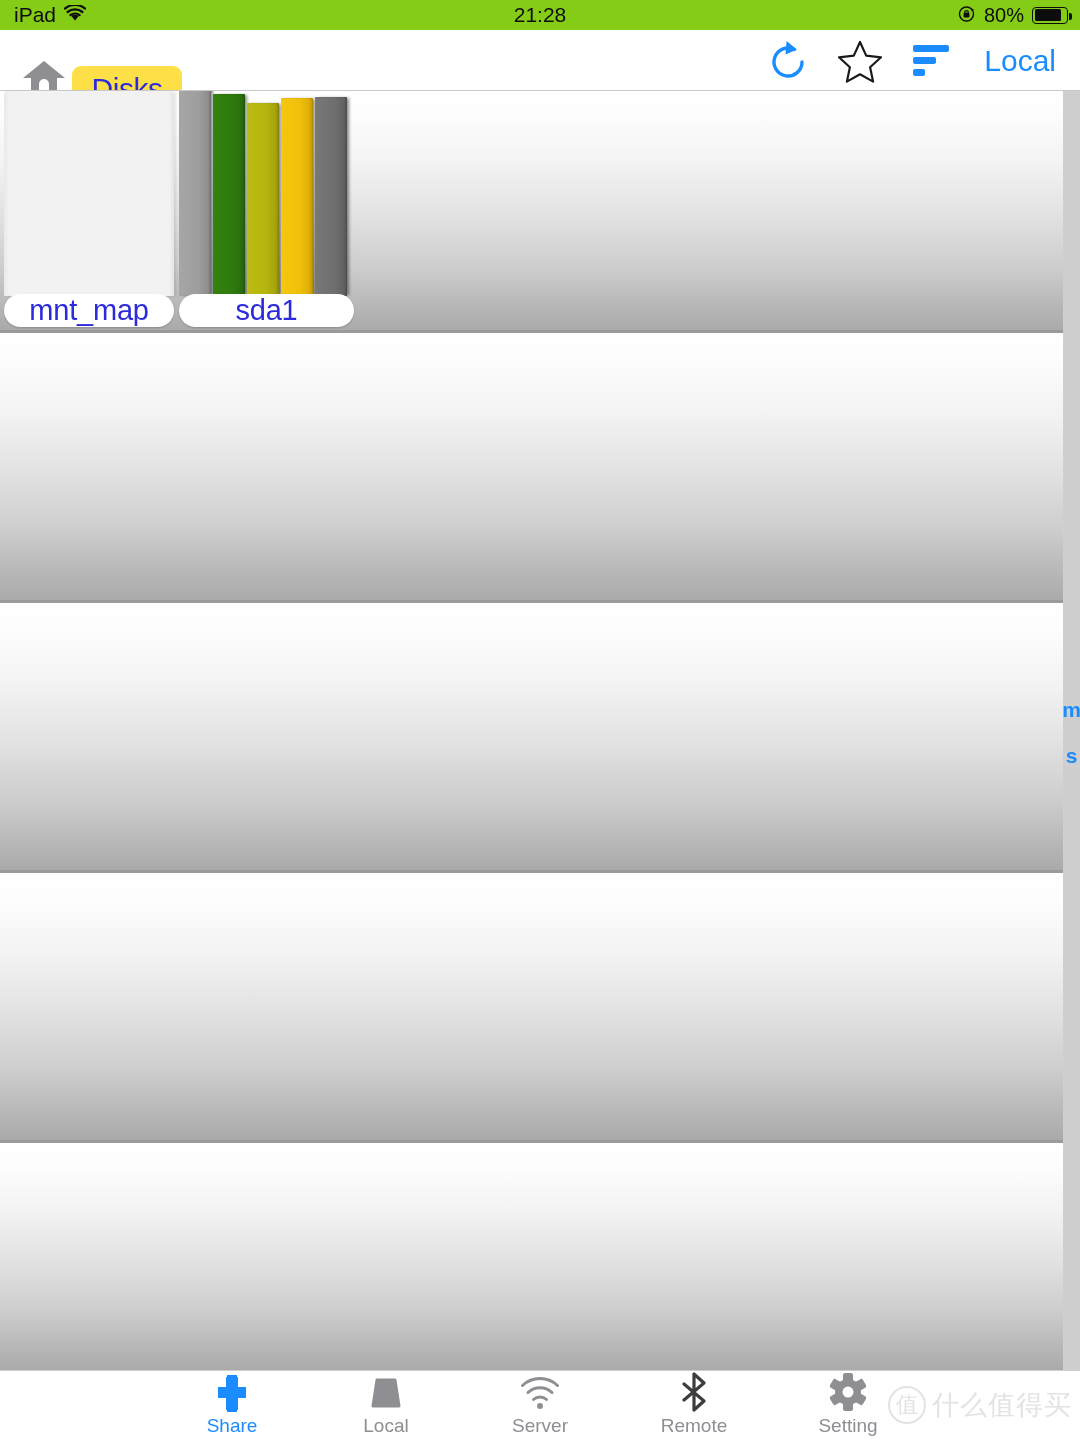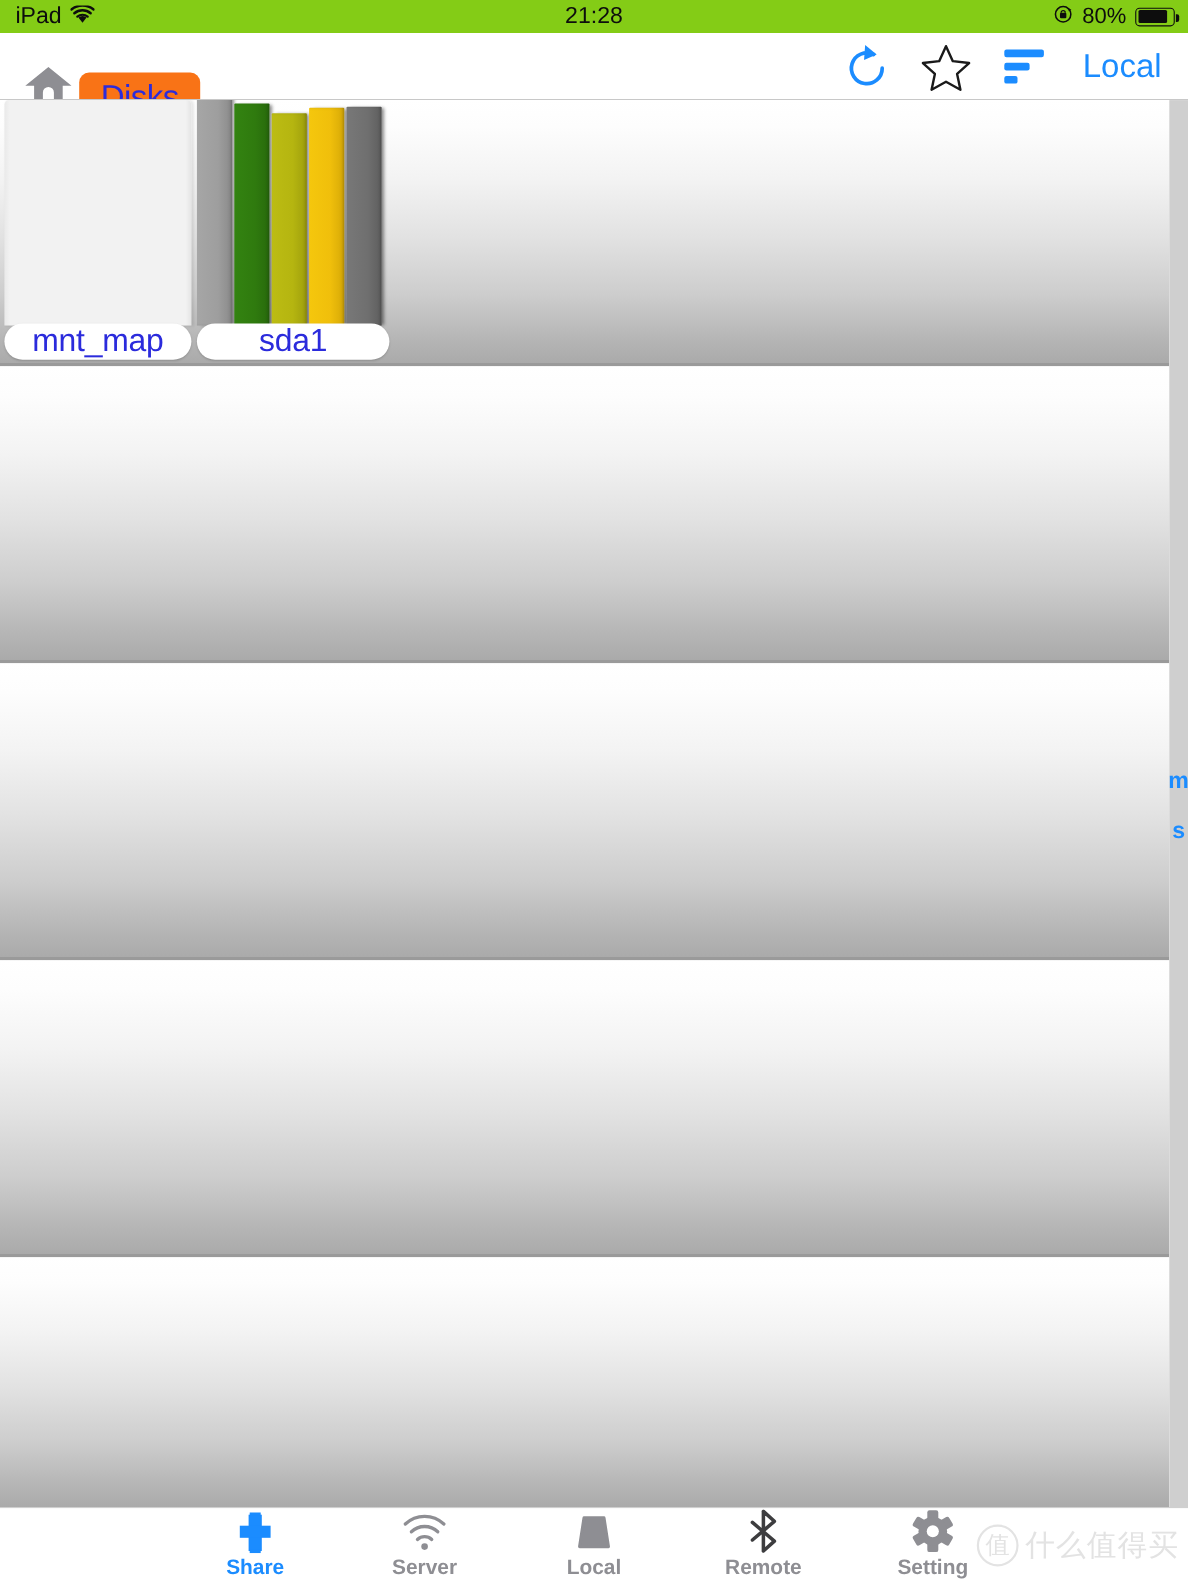--- a/index.html
+++ b/index.html
@@ -68,21 +68,21 @@
     width: 1080px; height: 1px; background: #c8c8c8;
   }
   .nav-home {
     position: absolute; left: 22px; top: 30px;
     width: 44px; height: 38px;
     cursor: pointer;
   }
   .nav-disks-btn {
     position: absolute; left: 72px; top: 36px;
     width: 110px; height: 46px;
-    background: #f97316;
+    background: #fde047;
     border-radius: 9px;
     display: flex; align-items: center; justify-content: center;
     cursor: pointer;
   }
   .nav-disks-label {
     font-size: 30px; color: #2b2bdc; font-weight: 400;
     letter-spacing: -0.5px;
   }
   .nav-actions {
     position: absolute; right: 18px; top: 0;
@@ -199,21 +199,21 @@
   .tab-item {
     flex: 1; height: 70px;
     display: flex; flex-direction: column;
     align-items: center; justify-content: center; gap: 4px;
     cursor: pointer;
   }
   .tab-icon {
     height: 38px; display: flex; align-items: flex-end; justify-content: center;
   }
   .tab-label {
-    font-size: 19px; color: #8e8e93; line-height: 20px; font-weight: bold;
+    font-size: 19px; color: #8e8e93; line-height: 20px;
   }
   .tab-item.active .tab-label { color: #1b8cff; }
   .watermark {
     position: absolute; right: 8px; bottom: 16px;
     display: flex; align-items: center; gap: 6px;
     opacity: 1;
     pointer-events: none;
   }
   .wm-circle {
     width: 34px; height: 34px; border-radius: 50%;
@@ -364,37 +364,37 @@
             <rect x="6" y="13" width="28" height="11" fill="#1b8cff"></rect>
             <rect x="15" y="1" width="10" height="3" fill="#1b8cff"></rect>
             <rect x="15" y="35" width="10" height="3" fill="#1b8cff"></rect>
           </svg>
         </span>
         <span class="tab-label">Share</span>
       </div>
 
       <div class="tab-item">
         <span class="tab-icon">
+          <svg width="40" height="38" viewBox="0 0 40 38">
+            <path d="M11 6 L29 6 L33 32 L7 32 Z" fill="#8e8e93" stroke="#8e8e93" stroke-width="3" stroke-linejoin="round"></path>
+          </svg>
+        </span>
+        <span class="tab-label">Local</span>
+      </div>
+
+      <div class="tab-item">
+        <span class="tab-icon">
           <svg width="44" height="38" viewBox="0 0 44 38">
             <circle cx="22" cy="32" r="3" fill="#8e8e93"></circle>
             <path d="M15.5 25.5 a9.5 9.5 0 0 1 13 0" stroke="#8e8e93" stroke-width="3" fill="none" stroke-linecap="round"></path>
             <path d="M10 18.5 a17.5 17.5 0 0 1 24 0" stroke="#8e8e93" stroke-width="3" fill="none" stroke-linecap="round"></path>
             <path d="M4.5 11.5 a25.5 25.5 0 0 1 35 0" stroke="#8e8e93" stroke-width="3" fill="none" stroke-linecap="round"></path>
           </svg>
         </span>
         <span class="tab-label">Server</span>
-      </div>
-
-      <div class="tab-item">
-        <span class="tab-icon">
-          <svg width="40" height="38" viewBox="0 0 40 38">
-            <path d="M11 6 L29 6 L33 32 L7 32 Z" fill="#8e8e93" stroke="#8e8e93" stroke-width="3" stroke-linejoin="round"></path>
-          </svg>
-        </span>
-        <span class="tab-label">Local</span>
       </div>
 
       <div class="tab-item">
         <span class="tab-icon">
           <svg width="34" height="40" viewBox="0 0 34 40">
             <path d="M17 2 L17 38 M17 2 L27 11 L7 28 M17 38 L27 29 L7 12" stroke="#3d3d3f" stroke-width="3.2" fill="none" stroke-linejoin="round" stroke-linecap="round"></path>
           </svg>
         </span>
         <span class="tab-label">Remote</span>
       </div>

